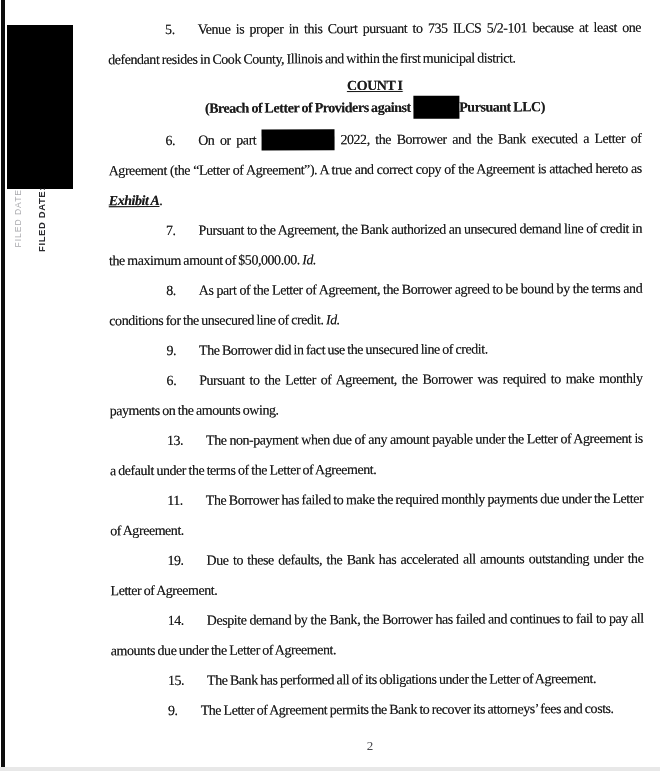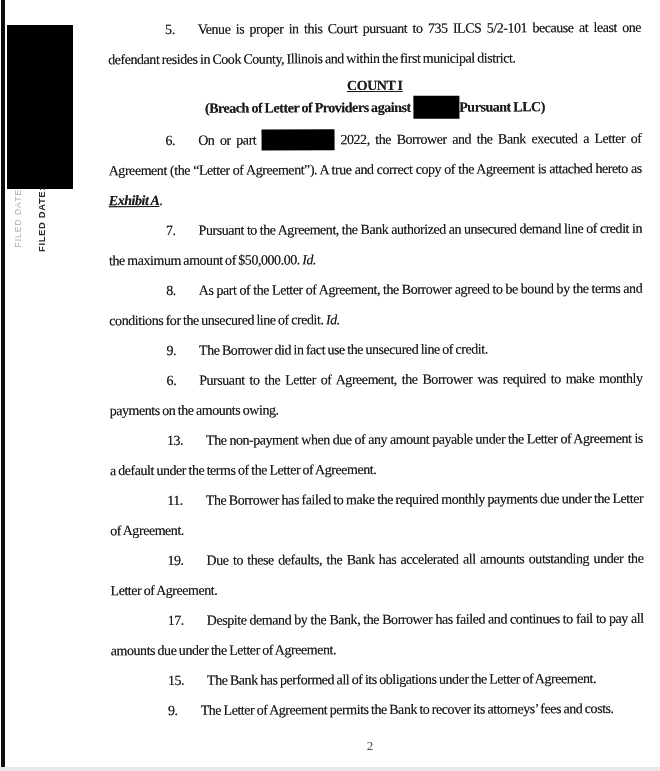--- a/index.html
+++ b/index.html
@@ -124,21 +124,21 @@
 
     <div id="count-paras" class="count-paras">
         <div class="para"><span>6.</span><span class="ptab"></span><span>On or part </span><span class="redact-inline" style="width: 73px; height: 21px;"></span><span> 2022, the Borrower and the Bank executed a Letter of Agreement (the “Letter of Agreement”).  A true and correct copy of the Agreement is attached hereto as </span><span class="bu">Exhibit A</span><span>.</span></div>
         <div class="para"><span>7.</span><span class="ptab"></span><span>Pursuant to the Agreement, the Bank authorized an unsecured demand line of credit in the maximum amount of $50,000.00.  </span><span class="it">Id.</span></div>
         <div class="para"><span>8.</span><span class="ptab"></span><span>As part of the Letter of Agreement, the Borrower agreed to be bound by the terms and conditions for the unsecured line of credit.  </span><span class="it">Id.</span></div>
         <div class="para"><span>9.</span><span class="ptab"></span><span>The Borrower did in fact use the unsecured line of credit.</span></div>
         <div class="para"><span>6.</span><span class="ptab"></span><span>Pursuant to the Letter of Agreement, the Borrower was required to make monthly payments on the amounts owing.</span></div>
         <div class="para"><span>13.</span><span class="ptab"></span><span>The non-payment when due of any amount payable under the Letter of Agreement is a default under the terms of the Letter of Agreement.</span></div>
         <div class="para"><span>11.</span><span class="ptab"></span><span>The Borrower has failed to make the required monthly payments due under the Letter of Agreement.</span></div>
         <div class="para"><span>19.</span><span class="ptab"></span><span>Due to these defaults, the Bank has accelerated all amounts outstanding under the Letter of Agreement.</span></div>
-        <div class="para"><span>17.</span><span class="ptab"></span><span>Despite demand by the Bank, the Borrower has failed and continues to fail to pay all amounts due under the Letter of Agreement.</span></div>
+        <div class="para"><span>14.</span><span class="ptab"></span><span>Despite demand by the Bank, the Borrower has failed and continues to fail to pay all amounts due under the Letter of Agreement.</span></div>
         <div class="para"><span>15.</span><span class="ptab"></span><span>The Bank has performed all of its obligations under the Letter of Agreement.</span></div>
         <div class="para"><span>9.</span><span class="ptab"></span><span>The Letter of Agreement permits the Bank to recover its attorneys’ fees and costs.</span></div>
       </div>
 
   </div>
 
   <div class="page-number">2</div>
 
 </div>
 

